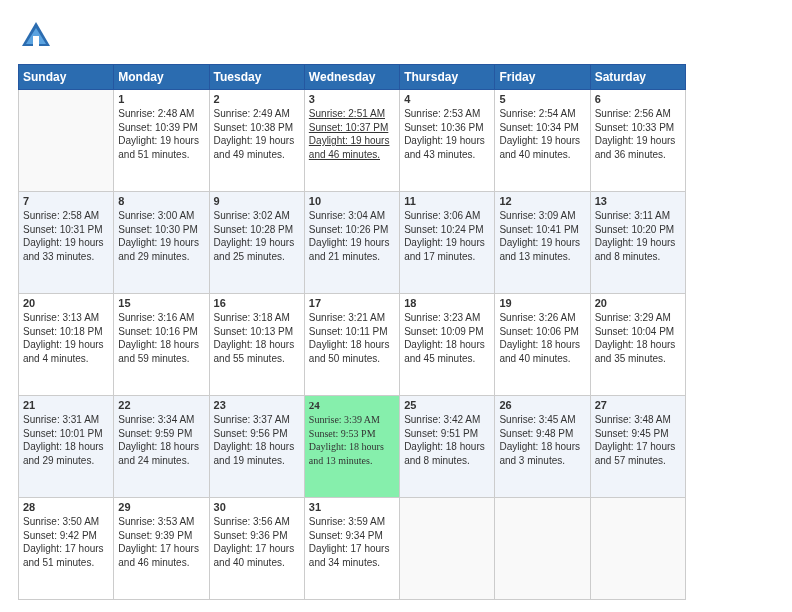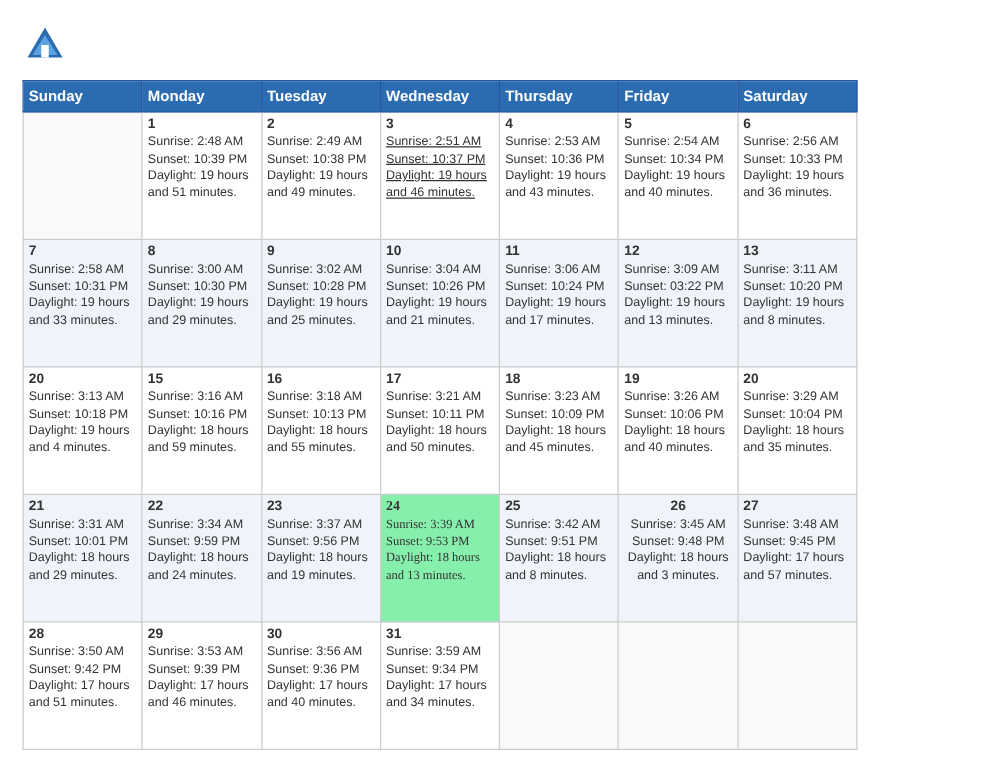--- a/index.html
+++ b/index.html
@@ -203,21 +203,21 @@
           </td>
           <td style="background: rgb(240, 244, 250);">
             <span class="day-num">11</span>
             <div class="cell-text" style="white-space: pre-line;">Sunrise: 3:06 AM
 Sunset: 10:24 PM
 Daylight: 19 hours and 17 minutes.</div>
           </td>
           <td style="background: rgb(240, 244, 250);">
             <span class="day-num">12</span>
             <div class="cell-text" style="white-space: pre-line;">Sunrise: 3:09 AM
-Sunset: 03:22 PM
+Sunset: 10:41 PM
 Daylight: 19 hours and 13 minutes.</div>
           </td>
           <td style="background: rgb(240, 244, 250);">
             <span class="day-num">13</span>
             <div class="cell-text" style="white-space: pre-line;">Sunrise: 3:11 AM
 Sunset: 10:20 PM
 Daylight: 19 hours and 8 minutes.</div>
           </td>
         </tr>
         <tr>
@@ -288,21 +288,21 @@
             <div class="cell-text" style="white-space: pre-line;">Sunrise: 3:39 AM
 Sunset: 9:53 PM
 Daylight: 18 hours and 13 minutes.</div>
           </td>
           <td style="background: rgb(240, 244, 250);">
             <span class="day-num">25</span>
             <div class="cell-text" style="white-space: pre-line;">Sunrise: 3:42 AM
 Sunset: 9:51 PM
 Daylight: 18 hours and 8 minutes.</div>
           </td>
-          <td style="background: rgb(240, 244, 250); text-align: center;">
+          <td style="background: rgb(240, 244, 250);">
             <span class="day-num">26</span>
             <div class="cell-text" style="white-space: pre-line;">Sunrise: 3:45 AM
 Sunset: 9:48 PM
 Daylight: 18 hours and 3 minutes.</div>
           </td>
           <td style="background: rgb(240, 244, 250);">
             <span class="day-num">27</span>
             <div class="cell-text" style="white-space: pre-line;">Sunrise: 3:48 AM
 Sunset: 9:45 PM
 Daylight: 17 hours and 57 minutes.</div>

